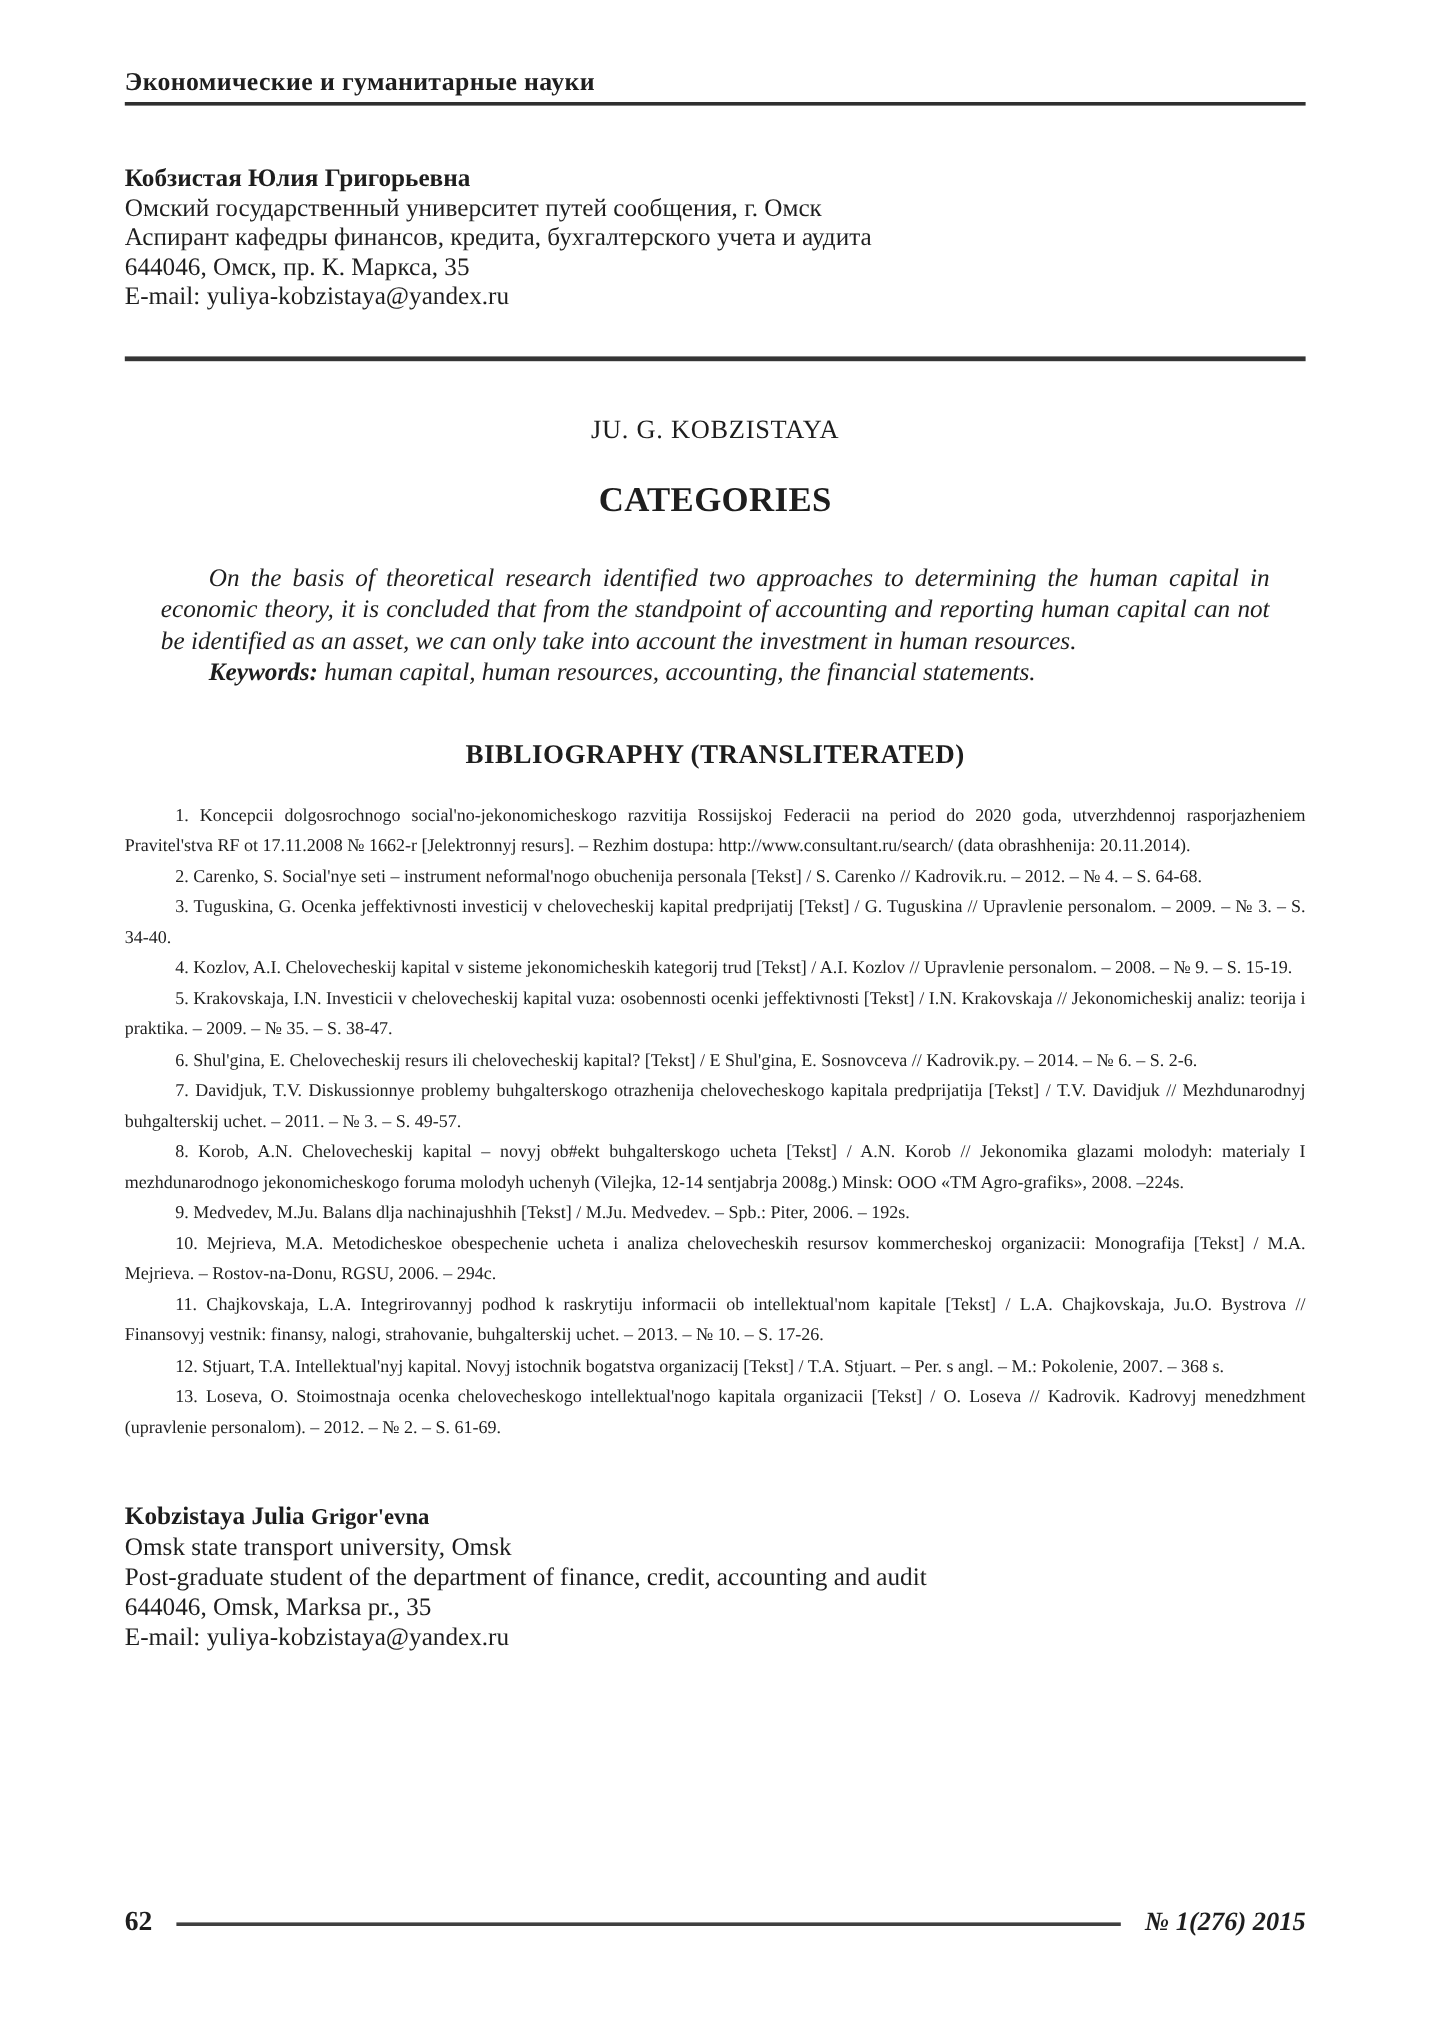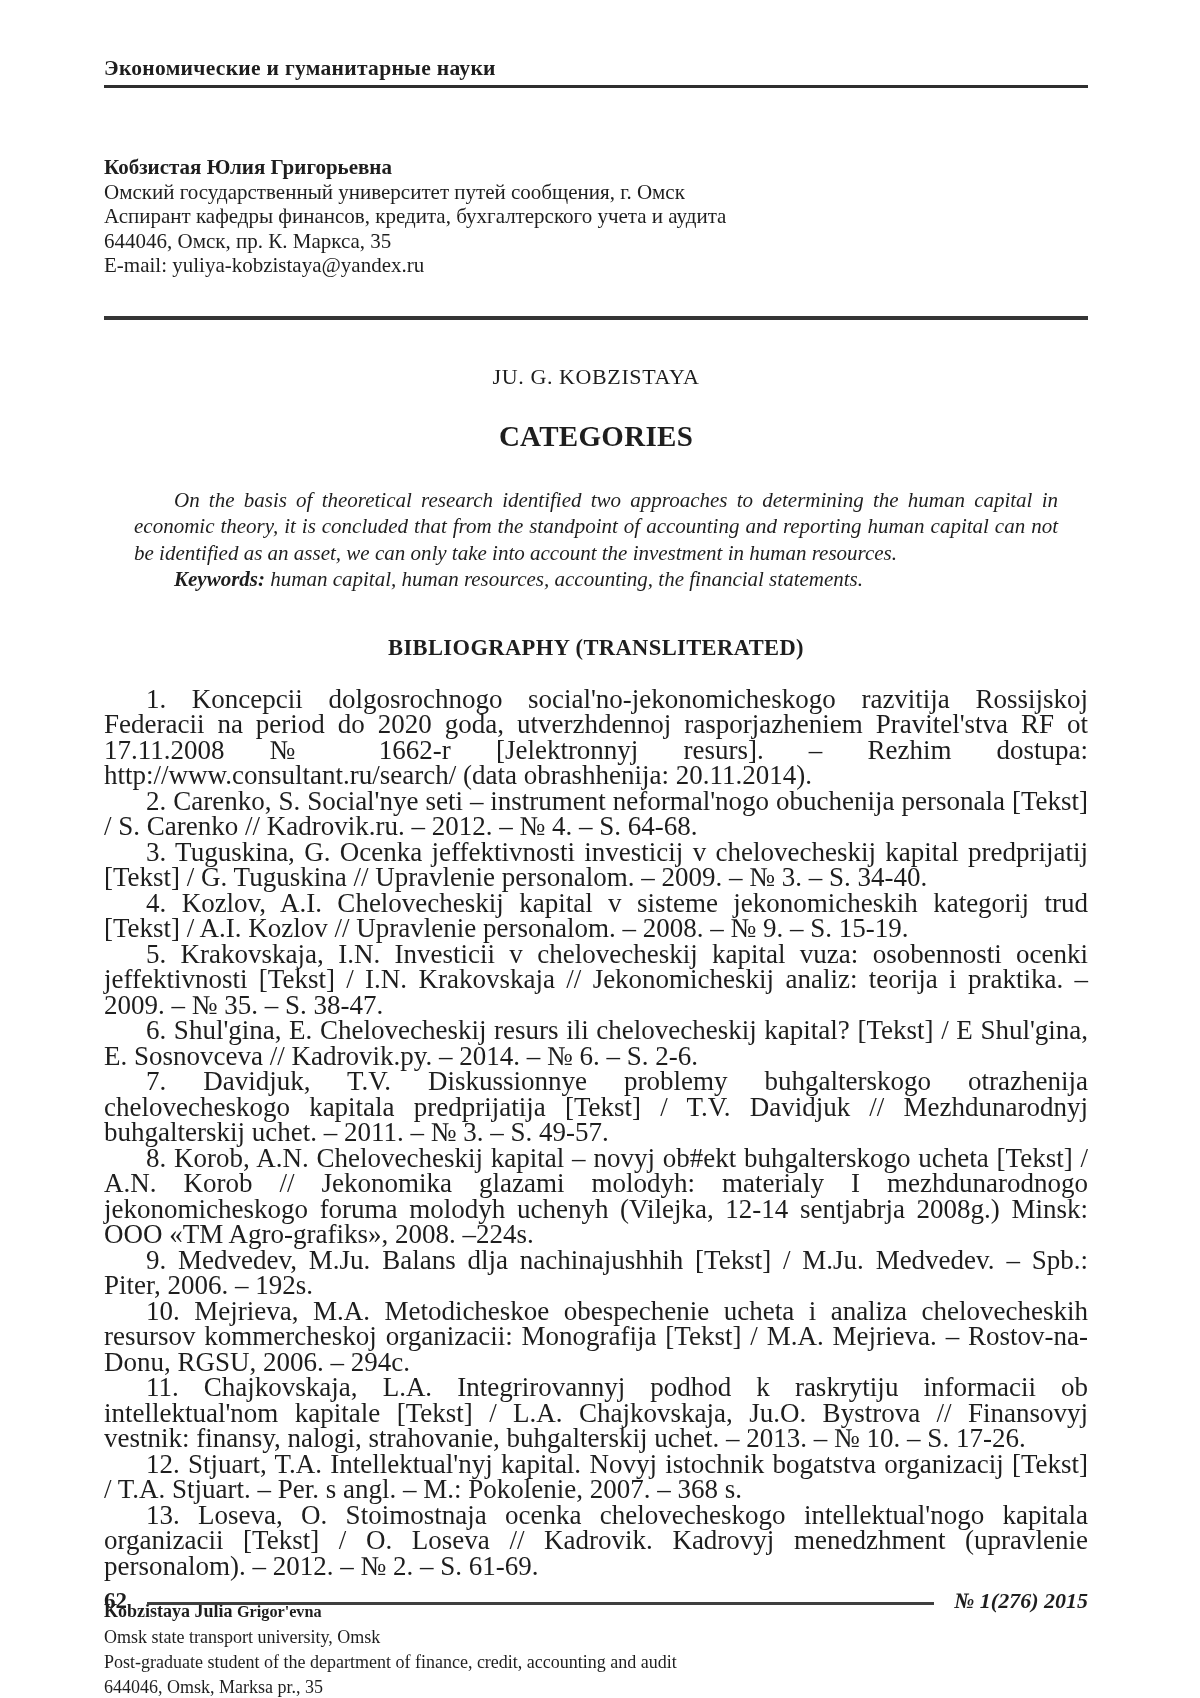--- a/index.html
+++ b/index.html
@@ -19,21 +19,21 @@
     overflow: hidden;
   }
   .running-head {
     font-size: 21.5px;
     font-weight: bold;
     letter-spacing: 0.3px;
     padding-bottom: 4px;
     border-bottom: 3px solid #2f2f2f;
   }
   .author-block {
-    margin-top: 67px;
+    margin-top: 48px;
     font-size: 21px;
     line-height: 24.6px;
   }
   .author-block .name {
     font-weight: bold;
   }
   .name-suffix {
     font-weight: bold;
     font-size: 0.9em;
   }
@@ -73,31 +73,31 @@
   }
   .bib-heading {
     margin: 42px 0 0 0;
     text-align: center;
     font-size: 22.5px;
     font-weight: bold;
     letter-spacing: 0.4px;
   }
   .bibliography {
     margin-top: 26px;
-    font-size: 27px;
+    font-size: 15px;
     line-height: 25.5px;
     text-align: justify;
   }
   .bibliography p {
     margin: 0;
     text-indent: 42px;
   }
   .author-block-en {
-    margin-top: 20px;
-    font-size: 18px;
+    margin-top: 48px;
+    font-size: 21px;
     line-height: 25px;
   }
   .page-footer {
     position: absolute;
     left: 104px;
     right: 112px;
     top: 1588px;
     display: flex;
     align-items: center;
     gap: 20px;

